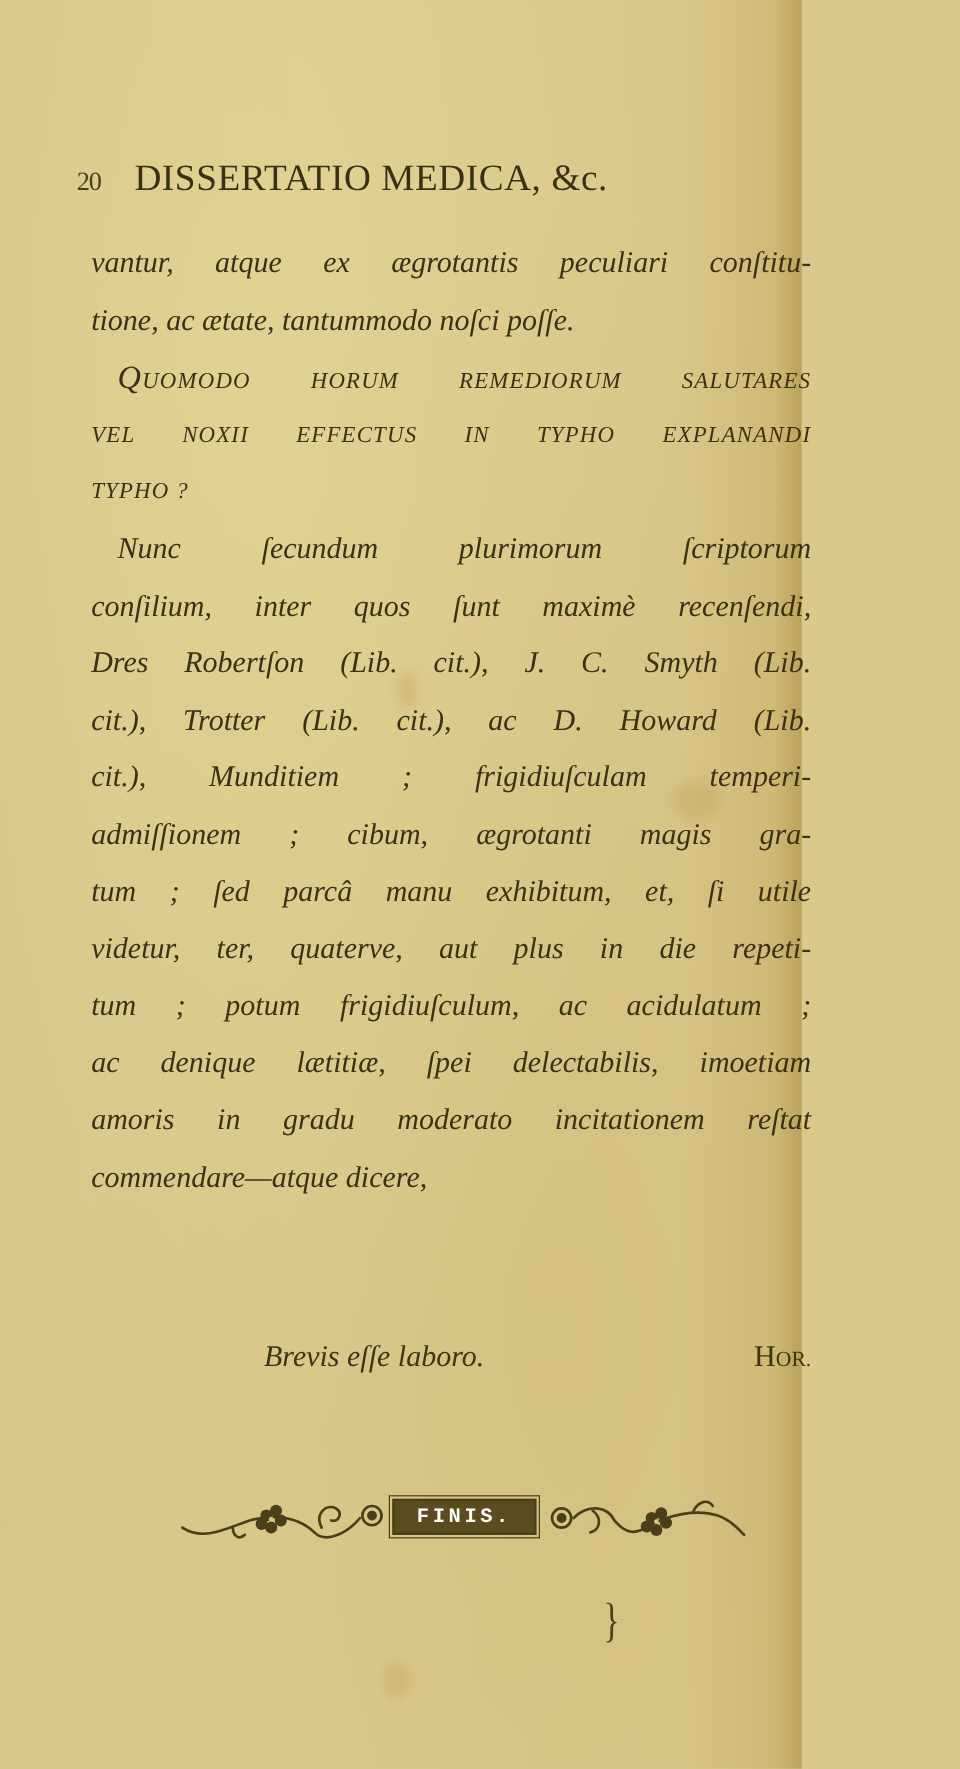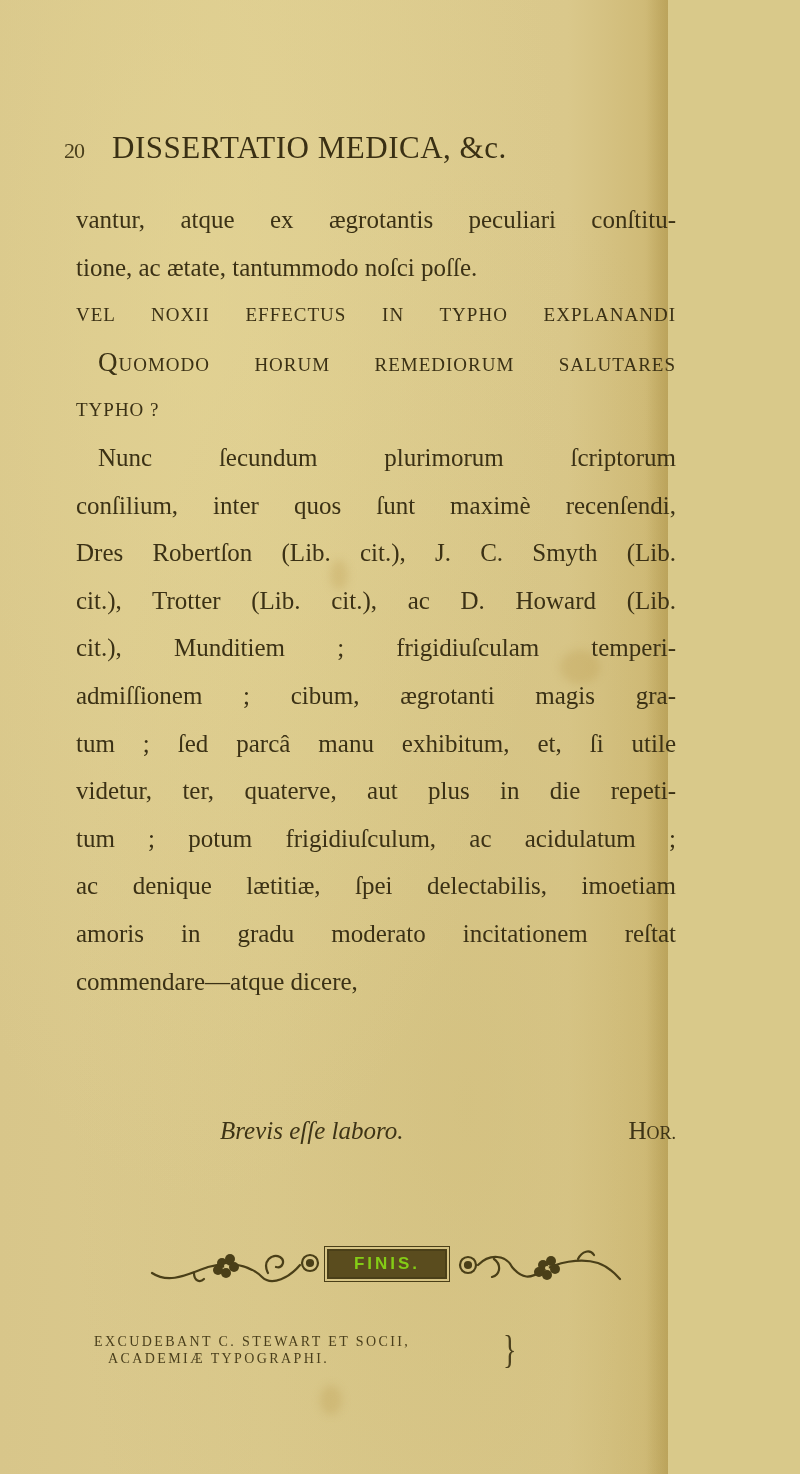--- a/index.html
+++ b/index.html
@@ -56,20 +56,21 @@
       font-size: 31px;
       letter-spacing: 0.5px;
       color: #3a3014;
       margin-left: 14px;
     }
     .body-text {
       position: absolute;
       top: 196px;
       left: 76px;
       width: 600px;
+      font-style: italic;
     }
     .line {
       display: block;
       height: 47.6px;
       line-height: 47.6px;
       font-size: 25px;
       white-space: nowrap;
       text-align: justify;
       text-align-last: justify;
       color: #3b3115;
@@ -123,25 +124,25 @@
       height: 26px;
       border: 2px solid #4a3f18;
       outline: 1px solid #4a3f18;
       outline-offset: 2px;
       background: #5a4c1e;
       display: flex;
       align-items: center;
       justify-content: center;
     }
     .finis-text {
-      font-family: Liberation Sans, sans-serif;
+      font-family: Liberation Mono, monospace;
       font-weight: bold;
       font-size: 17px;
       letter-spacing: 3px;
-      color: #84cc16;
+      color: #ffffff;
     }
     .imprint {
       position: absolute;
       top: 1333px;
       left: 94px;
       width: 420px;
       font-size: 14px;
       letter-spacing: 2.4px;
       color: #4a3f1c;
       line-height: 17px;
@@ -174,22 +175,22 @@
 
   <div class="header">
     <span class="page-number">20</span>
     <span class="running-title">DISSERTATIO MEDICA, &amp;c.</span>
   </div>
 
   <div class="body-text">
     <span class="line">vantur, atque ex ægrotantis peculiari conſtitu-</span>
     <span class="line last">tione, ac ætate, tantummodo noſci poſſe.</span>
 
+    <span class="line indent smallcaps"><span class="big">Q</span><span>UOMODO HORUM REMEDIORUM SALUTARES</span></span>
     <span class="line smallcaps">VEL NOXII EFFECTUS IN TYPHO EXPLANANDI</span>
-    <span class="line indent smallcaps"><span class="big">Q</span><span>UOMODO HORUM REMEDIORUM SALUTARES</span></span>
     <span class="line last smallcaps">TYPHO ?</span>
 
     <span class="line indent">Nunc ſecundum plurimorum ſcriptorum</span>
     <span class="line">conſilium, inter quos ſunt maximè recenſendi,</span>
     <span class="line">Dres Robertſon (Lib. cit.), J. C. Smyth (Lib.</span>
     <span class="line">cit.), Trotter (Lib. cit.), ac D. Howard (Lib.</span>
     <span class="line">cit.), Munditiem ; frigidiuſculam temperi-</span>
     <span class="line">admiſſionem ; cibum, ægrotanti magis gra-</span>
     <span class="line">tum ; ſed parcâ manu exhibitum, et, ſi utile</span>
     <span class="line">videtur, ter, quaterve, aut plus in die repeti-</span>
@@ -236,18 +237,14 @@
       <g fill="#d6c587">
         <circle cx="76" cy="23" r="2"></circle>
         <circle cx="397" cy="25" r="2"></circle>
       </g>
     </svg>
     <div class="finis-box">
       <span class="finis-text">FINIS.</span>
     </div>
   </div>
 
-  <div class="imprint">
-    <span class="imprint-line">EXCUDEBANT C. STEWART ET SOCII,</span>
-    <span class="imprint-line second">ACADEMIÆ TYPOGRAPHI.</span>
-  </div>
   <div class="brace">}</div>
 </div>
 
 </body></html>

